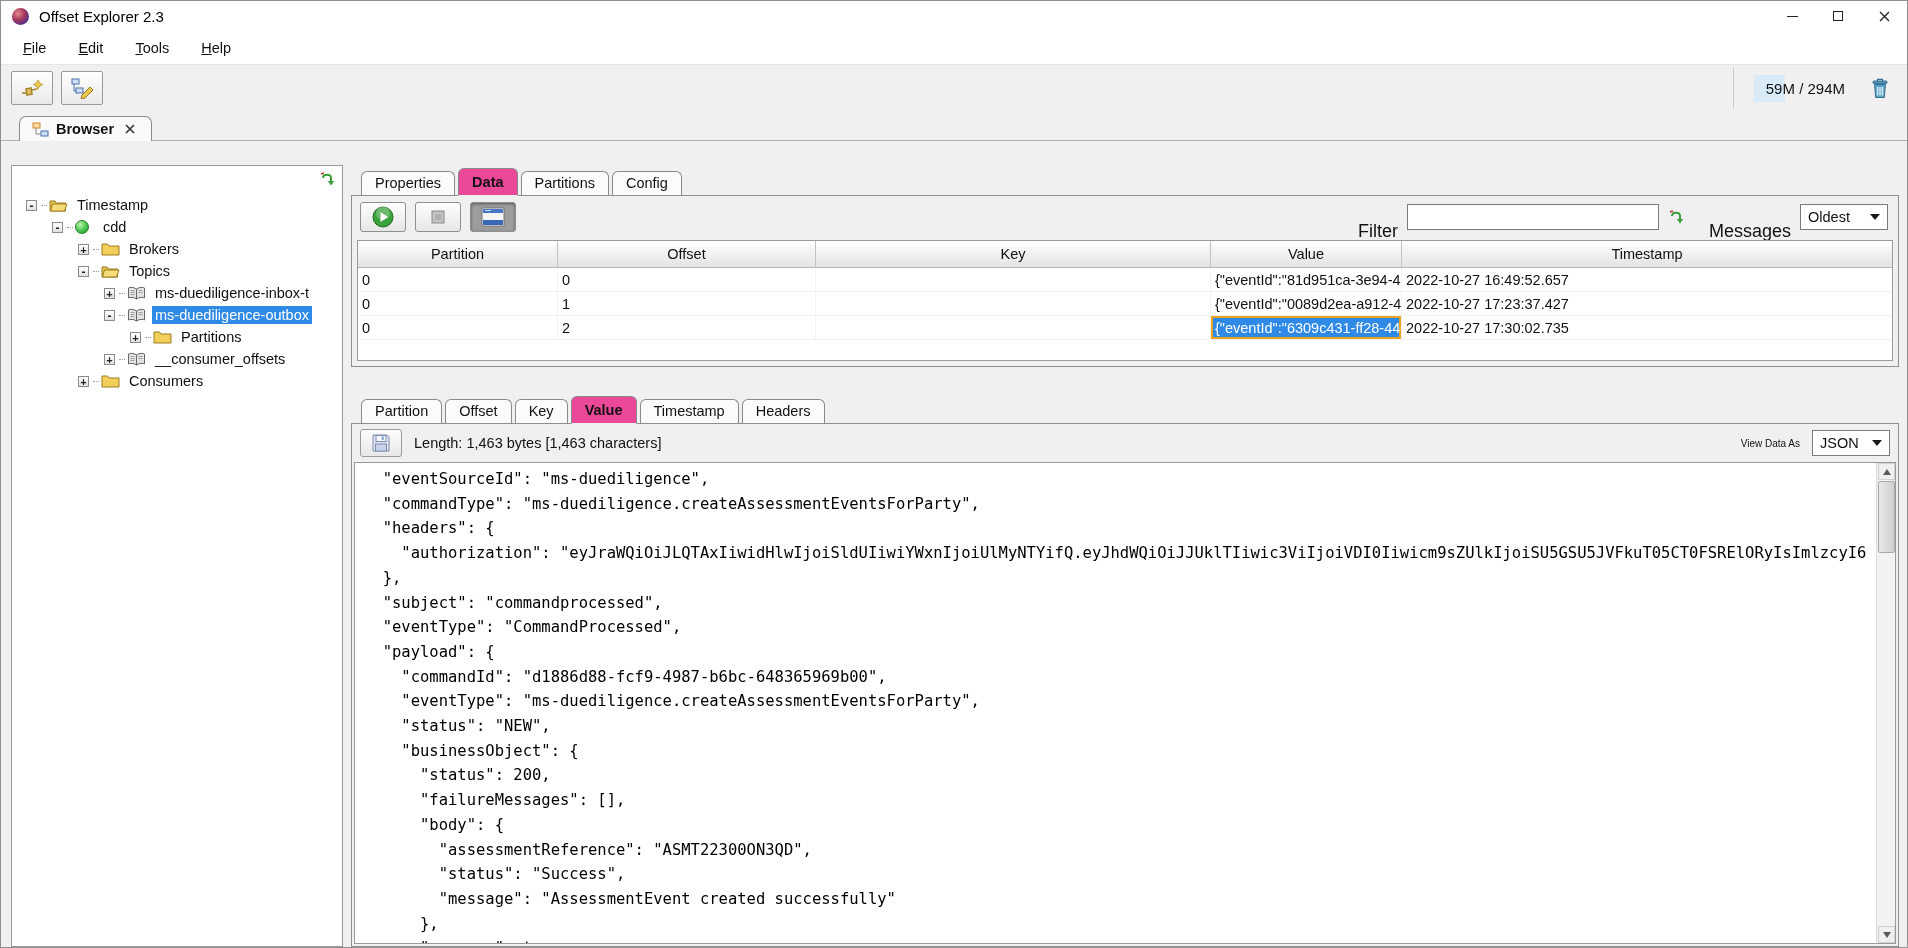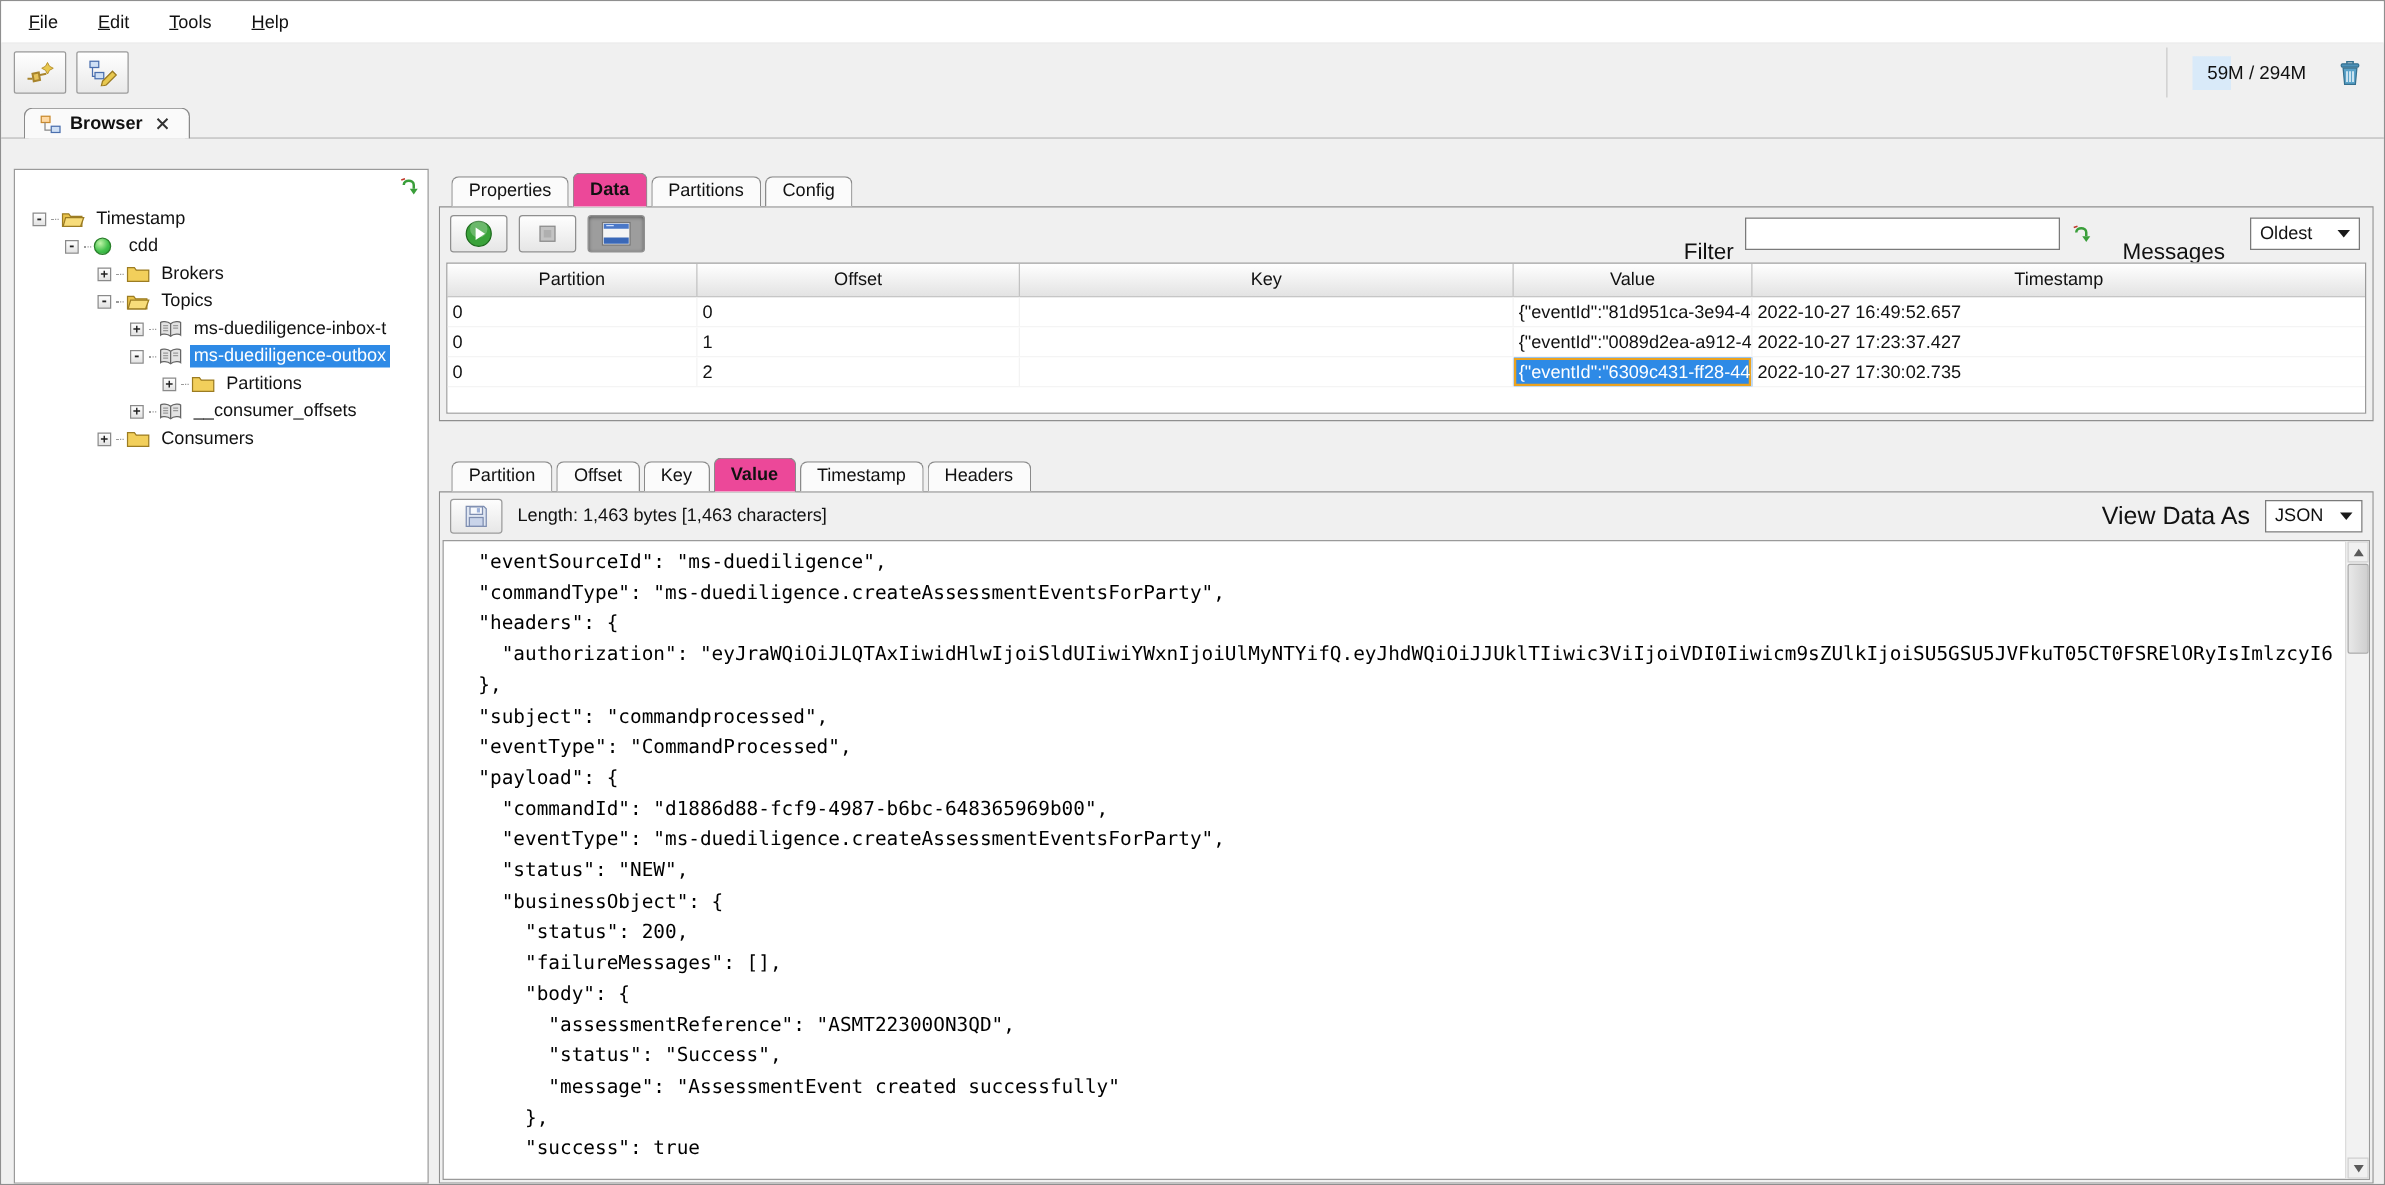--- a/index.html
+++ b/index.html
@@ -65,59 +65,76 @@
 
   
   .datatoolbar { height:42px; display:flex; align-items:center; padding:0 10px 0 8px; gap:9px; flex:none; }
   .dbtn { width:46px; height:30px; border:1px solid #8f8f8f; border-radius:3px; background:linear-gradient(#fefefe,#e6e6e6);
           display:flex; align-items:center; justify-content:center; }
   .dbtn.pressed { background:#9d9d9d; box-shadow:inset 0 1px 3px rgba(0,0,0,.45); }
   .ftlabel { font-size:18px;margin-top:28px; }
   .finput { width:252px; height:26px; border:1px solid #7a7a7a; background:#fff; padding:0 5px; font-size:14px; }
   .dropdown { height:26px; border:1px solid #7a7a7a; background:#fff; display:flex; align-items:center;
               justify-content:space-between; padding:0 7px; font-size:14.5px; }
-  .dd-oldest { width:88px;margin-left:11px; }
+  .dd-oldest { width:88px; }
   .dd-json { width:78px; }
   .dd-arrow { width:0; height:0; border-left:5px solid transparent; border-right:5px solid transparent; border-top:6px solid #1a1a1a; }
 
   
   .dtable { margin:2px 5px 5px; background:#fff; border:1px solid #9a9a9a; flex:1; display:flex; flex-direction:column; overflow:hidden; }
   .thr { display:flex; height:27px; flex:none; background:linear-gradient(#ffffff,#e3e3e3); border-bottom:1px solid #b5b5b5; }
   .th { font-size:14.5px; display:flex; align-items:center; justify-content:center; border-right:1px solid #c2c2c2; }
   .trd { display:flex; height:24px; flex:none; border-bottom:1px solid #f1f1f1; background:#fff; }
   .td { font-size:14.5px; display:flex; align-items:center; padding:0 4px; border-right:1px solid #f3f3f3; overflow:hidden; white-space:nowrap; }
   .c1 { width:200px; flex:none; } .c2 { width:258px; flex:none; } .c3 { width:395px; flex:none; }
   .c4 { width:191px; flex:none; } .c5 { flex:1; border-right:none !important; }
   .td.selcell { background:#2e8ae6; color:#fff; box-shadow:inset 0 0 0 2px #eba21f; }
   .tfill { flex:1; background:#fff; }
 
   
   .dtoolbar { height:38px; display:flex; align-items:center; padding:0 8px; gap:12px; flex:none; }
   .savebtn { width:42px; height:28px; border:1px solid #9a9a9a; border-radius:3px; background:linear-gradient(#fdfdfd,#e7e7e7);
              display:flex; align-items:center; justify-content:center; }
   .lentext { font-size:14.5px; }
   .dtspacer { flex:1; }
-  .viewas { font-size:20px; }
+  .viewas { font-size:10px; }
   .jsonarea { flex:1; background:#fff; border:1px solid #9a9a9a; margin:0 2px 2px; position:relative; overflow:hidden; }
   .jsonlines { position:absolute; left:0; right:20px; top:4px; bottom:0; overflow:hidden; padding-left:9px; }
   .jline { font-family:"DejaVu Sans Mono", monospace; font-size:15.5px; line-height:24.7px; white-space:pre; color:#000; }
   
   .vscroll { position:absolute; top:0; right:0; width:19px; bottom:0; background:#f2f2f2; border-left:1px solid #dcdcdc; }
   .sbtn { position:absolute; left:1px; width:17px; height:17px; background:#f0f0f0; border:1px solid #d0d0d0;
           display:flex; align-items:center; justify-content:center; }
   .sbtn.up { top:0; } .sbtn.down { bottom:0; }
   .tri-up { width:0; height:0; border-left:4px solid transparent; border-right:4px solid transparent; border-bottom:6px solid #5a5a5a; }
   .tri-down { width:0; height:0; border-left:4px solid transparent; border-right:4px solid transparent; border-top:6px solid #5a5a5a; }
   .sthumb { position:absolute; left:1px; top:18px; width:17px; height:72px; background:linear-gradient(90deg,#e8e8e8,#cfcfcf); border:1px solid #a8a8a8; border-radius:2px; }
 </style>
 </head>
 <body>
 
 <div class="window">
 
+  <div class="titlebar">
+    <span class="appicon"></span>
+    <span class="wtitle">Offset Explorer 2.3</span>
+    <div class="wctrls">
+      <div class="wbtn">
+          <span class="minglyph"></span>
+        </div>
+      <div class="wbtn">
+          <span class="maxglyph"></span>
+        </div>
+      <div class="wbtn">
+        <svg width="11" height="11">
+            <path d="M1 1 L10 10 M10 1 L1 10" stroke="#222" stroke-width="1.3"></path>
+          </svg>
+      </div>
+    </div>
+  </div>
 
   <div class="menubar">
     <span class="menuitem"><span class="mn">F</span><span>ile</span></span>
     <span class="menuitem"><span class="mn">E</span><span>dit</span></span>
     <span class="menuitem"><span class="mn">T</span><span>ools</span></span>
     <span class="menuitem"><span class="mn">H</span><span>elp</span></span>
   </div>
 
   <div class="toolbar">
     <button class="tbtn">

